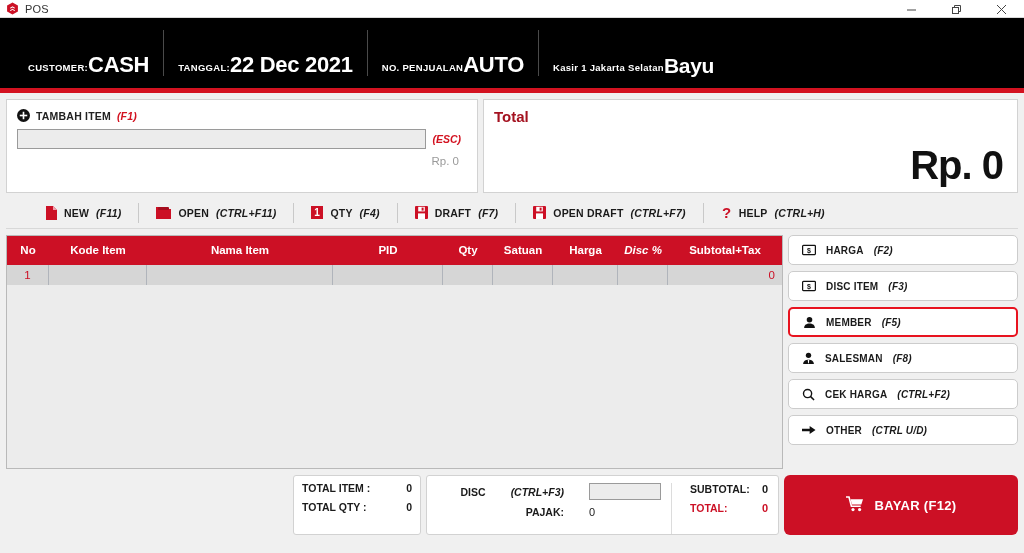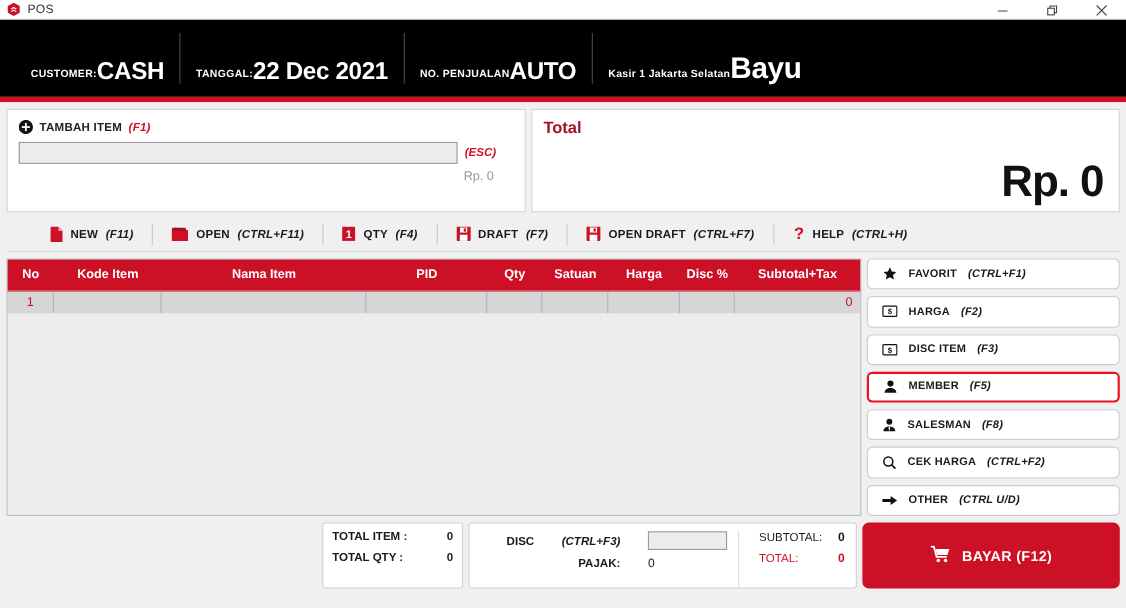--- a/index.html
+++ b/index.html
@@ -36,31 +36,31 @@
   .brand-text .r{ color:#d31220; }
 
   .hdr-groups{ display:flex; align-items:stretch; height:46px; }
   .hdr-cell{
     display:flex; align-items:flex-end; justify-content:center;
     padding:0 14px; color:#fff; border-right:1px solid #4a4a4a;
   }
   .hdr-cell:last-child{ border-right:none; padding-right:2px; }
   .hdr-lbl{ font-size:9.5px; font-weight:bold; letter-spacing:.3px; margin-bottom:3px; }
   .hdr-val{ font-size:22px; font-weight:bold; letter-spacing:-.3px; line-height:1; }
-  .hdr-val.small{ font-size:27px; }
+  .hdr-val.small{ font-size:21px; }
 
   .redline{ height:5px; background:#d31220; }
 
   
   .page{ background:#f0f0f0; height:464px; padding:6px 6px 0 6px; }
 
   .row-top{ display:flex; gap:5px; }
   .card{ background:#fff; border:1px solid #d2d2d2; }
 
-  .item-card{ width:472px; height:94px; padding:9px 26px 0 10px; position:relative; }
+  .item-card{ width:472px; height:94px; padding:9px 16px 0 10px; position:relative; }
   .tambah{ display:flex; align-items:center; gap:6px; margin-bottom:7px; }
   .plus-ic{ width:13px;height:13px; display:block;}
   .tambah-lbl{ font-size:10.5px; font-weight:bold; letter-spacing:.2px; color:#222; }
   .kbd{ color:#d31220; font-style:italic; font-weight:bold; }
   .inp-row{ display:flex; align-items:center; gap:6px; }
   .item-input{
     flex:1; height:20px; background:#ececec; border:1px solid #9a9a9a;
     font-family:"Liberation Sans",sans-serif; font-size:11px; padding:0 4px; color:#222;
   }
   .esc{ font-size:10.5px; color:#d31220; font-style:italic; font-weight:bold; }
@@ -93,21 +93,21 @@
   .gr-row .c{ border-right:1px solid #b0b4bb; font-size:11.5px; color:#cc1025; display:flex; align-items:center; }
   .gr-row .c:last-child{ border-right:none; }
   .gr-body{ flex:1; background:#ececec; }
   .c-no{ width:42px; }
   .c-kode{ width:98px; }
   .c-nama{ width:186px; }
   .c-pid{ width:110px; }
   .c-qty{ width:50px; }
   .c-sat{ width:60px; }
   .c-harga{ width:65px; }
-  .c-disc{ width:50px; }
+  .c-disc{ width:50px;font-style:italic; }
   .c-sub{ flex:1; }
   .al-c{ justify-content:center; }
   .al-r{ justify-content:flex-end; padding-right:7px; }
 
   .sidebtns{ flex:1; display:flex; flex-direction:column; gap:6px; }
   .sbtn{
     height:30px; background:#fff; border:1px solid #ccc; border-radius:5px;
     display:flex; align-items:center; padding-left:13px; gap:10px; cursor:pointer;
   }
   .sbtn.sel{ border:2px solid #e8131f; }
@@ -119,21 +119,21 @@
   .tot-card{ width:128px; border:1px solid #d2d2d2; background:#fff; border-radius:3px; padding:6px 8px 0 8px;}
   .tot-line{ display:flex; justify-content:space-between; font-size:10.5px; font-weight:bold; color:#1a1a1a; margin-bottom:7px;}
   .sum-card{ flex:1; border:1px solid #d2d2d2; background:#fff; border-radius:3px; display:flex; padding:7px 10px 0 10px;}
   .sum-left{ width:235px; border-right:1px solid #dcdcdc; padding-right:10px;}
   .sum-right{ flex:1; padding-left:18px;}
   .sl-line{ display:flex; align-items:center; justify-content:flex-end; gap:25px; margin-bottom:6px; }
   .sl-lbl{ font-size:10.5px; font-weight:bold; color:#1a1a1a; }
   .disc-input{ width:72px; height:17px; background:#ececec; border:1px solid #9a9a9a; font-size:11px; padding:0 3px; font-family:"Liberation Sans",sans-serif;}
   .sl-val{ width:72px; font-size:11px; color:#1a1a1a; }
   .sr-line{ display:flex; justify-content:space-between; margin-bottom:7px; }
-  .sr-lbl{ font-size:10.5px; font-weight:normal; color:#1a1a1a; }
+  .sr-lbl{ font-size:10.5px; font-weight:bold; color:#1a1a1a; }
   .sr-val{ font-size:11px; font-weight:bold; color:#1a1a1a; }
   .red{ color:#cc1025 !important; }
   .bayar{
     width:234px; background:#cc1025; border-radius:6px; display:flex;
     align-items:center; justify-content:center; gap:11px; cursor:pointer; color:#fff;
   }
   .bayar-lbl{ font-size:13px; font-weight:bold; letter-spacing:.3px;}
 </style>
 </head>
 <body>
@@ -312,29 +312,20 @@
         <div class="c c-harga"></div>
         <div class="c c-disc"></div>
         <div class="c c-sub al-r">0</div>
       </div>
       <div class="gr-body"></div>
     </div>
 
     <div class="sidebtns">
       <div class="sbtn">
         <span>
-            <svg width="14" height="14" viewBox="0 0 16 16">
-              <path d="M8 1.2l2 4.3 4.6.5-3.4 3.1 1 4.6L8 11.4 3.8 13.7l1-4.6L1.4 6l4.6-.5z" fill="#111"></path>
-            </svg>
-          </span>
-        <span class="sbtn-lbl">FAVORIT</span>
-        <span class="sbtn-lbl kbd">(CTRL+F1)</span>
-      </div>
-      <div class="sbtn">
-        <span>
             <svg width="14" height="12" viewBox="0 0 16 12">
               <rect x="0.7" y="0.7" width="14.6" height="10.6" rx="1" fill="none" stroke="#111" stroke-width="1.4"></rect>
               <text x="8" y="9" font-size="8" font-weight="bold" fill="#111" text-anchor="middle" font-family="Liberation Sans">$</text>
             </svg>
           </span>
         <span class="sbtn-lbl">HARGA</span>
         <span class="sbtn-lbl kbd">(F2)</span>
       </div>
       <div class="sbtn">
         <span>

